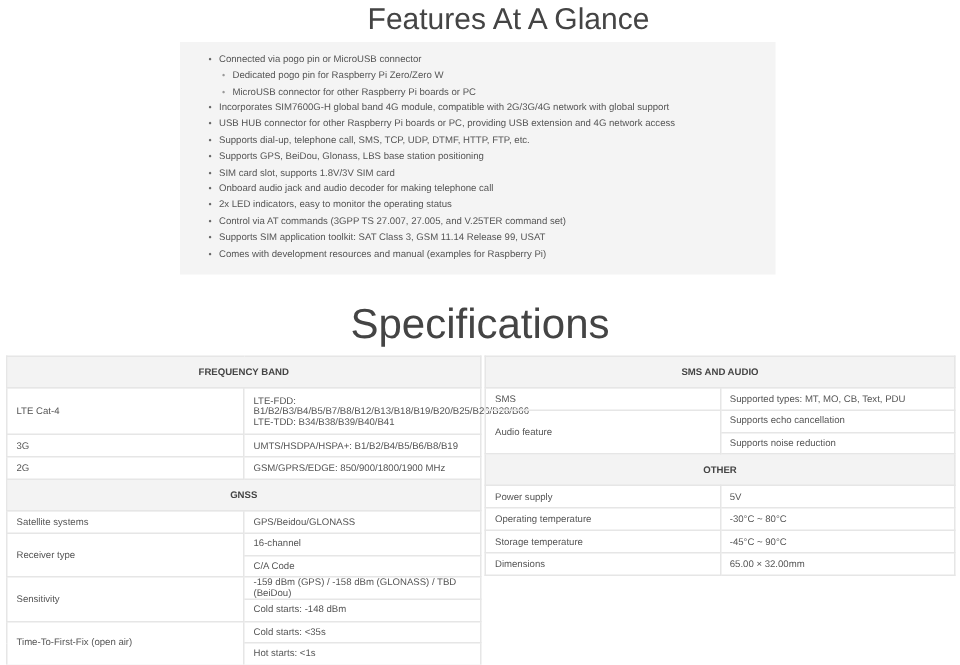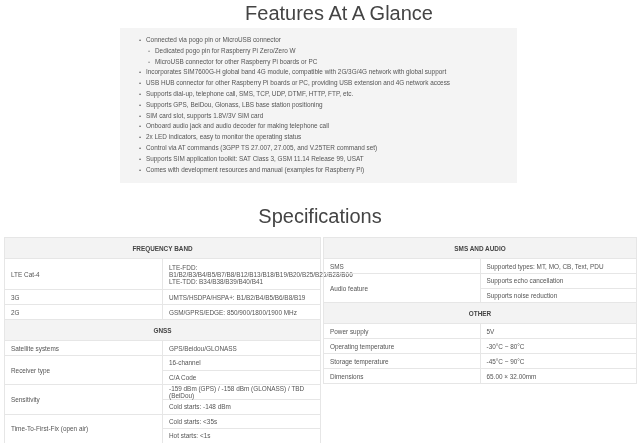--- a/index.html
+++ b/index.html
@@ -4,21 +4,21 @@
   <style>
     * { box-sizing: border-box; margin: 0; padding: 0; }
     html, body { width: 640px; height: 443px; background: #ffffff; overflow: hidden; }
     body { font-family: "Liberation Sans", sans-serif; color: #555555; position: relative; }
 
     .h-title {
       position: absolute; left: 0; width: 640px; text-align: center;
       font-family: "Liberation Sans", sans-serif; font-weight: normal; color: #444444;
     }
     #features-title { top: 0px; font-size: 20px; line-height: 26px; padding-left: 38px; }
-    #specs-title { top: 203px; font-size: 20px; line-height: 26px; }
+    #specs-title { top: 203px; font-size: 28px; line-height: 26px; }
 
     .features-box {
       position: absolute; left: 120px; top: 28px; width: 397px; height: 155px;
       background: #f4f4f4; padding: 7px 10px 0 22px;
     }
     .features-box ul { list-style: none; }
     .features-box li {
       font-size: 6.4px; line-height: 10.8px; color: #555555; position: relative;
       padding-left: 4px; white-space: nowrap;
     }

